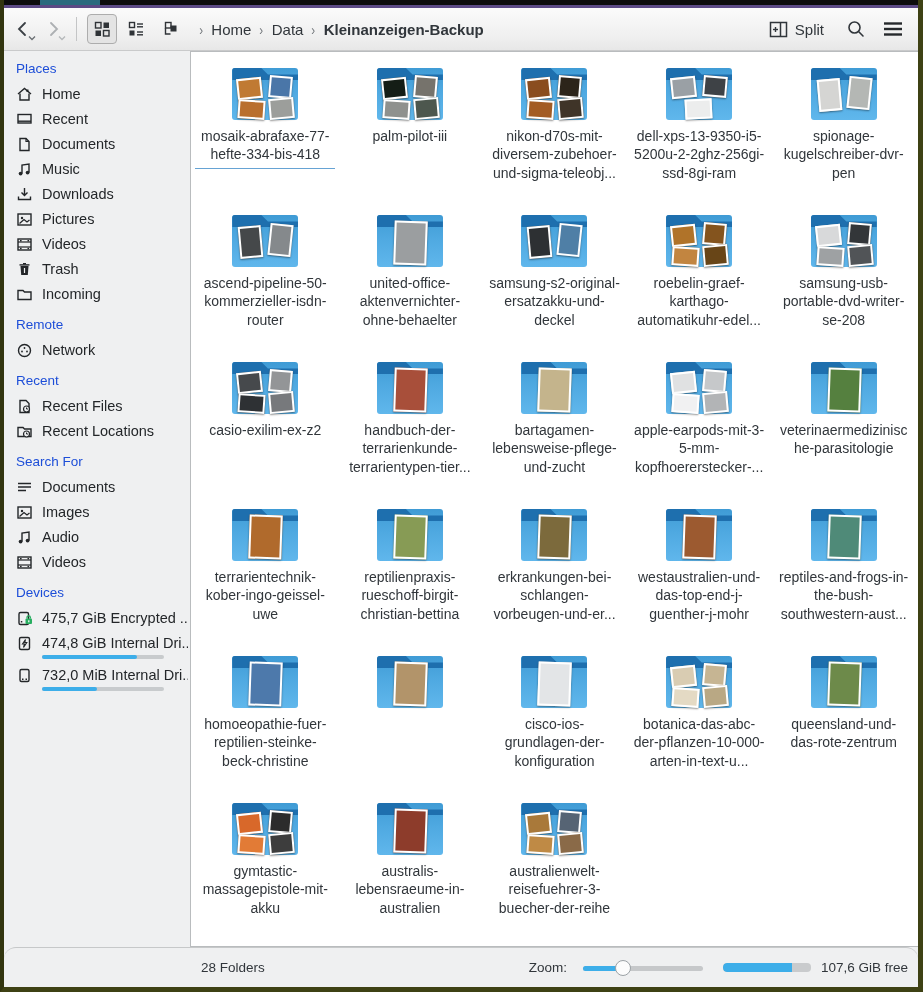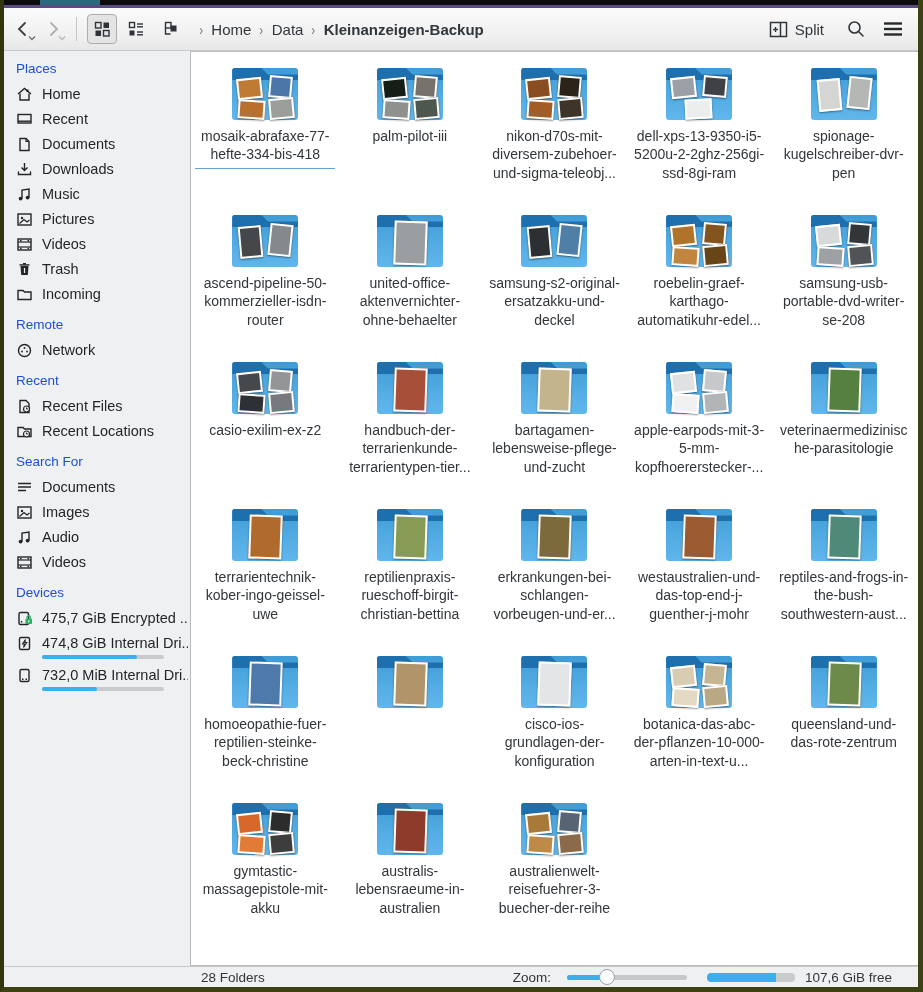--- a/index.html
+++ b/index.html
@@ -52,22 +52,22 @@
   .three .t0{left:5px;top:11px;width:25px;height:21px;transform:rotate(-6deg);}
   .three .t1{left:37px;top:10px;width:24px;height:21px;transform:rotate(5deg);}
   .three .t2{left:19px;top:33px;width:27px;height:20px;transform:rotate(-3deg);}
   .two .t0{left:7px;top:13px;width:23px;height:32px;transform:rotate(-5deg);}
   .two .t1{left:37px;top:11px;width:23px;height:32px;transform:rotate(6deg);}
   .one .t0{left:17px;top:8px;width:33px;height:44px;transform:rotate(2deg);}
   .flabel{font-size:14px;line-height:1.32;color:#31363b;text-align:center;max-width:132px;word-wrap:break-word;overflow-wrap:break-word;}
   .fitem.underlined .flabel{position:relative;}
   .fitem.underlined .flabel::after{content:"";position:absolute;left:-4px;right:-4px;bottom:-5px;height:1px;background:#66a3d4;}
   
-  .statusbar{height:21px;flex:none;display:flex;align-items:center;background:#eff0f1;border-top:1px solid #c6c8c9;
-    font-size:13.5px;color:#31363b;padding:0 26px 0 197px;box-sizing:border-box;}
+  .statusbar{height:40px;flex:none;display:flex;align-items:center;background:#eff0f1;border-top:1px solid #c6c8c9;
+    font-size:13.5px;color:#31363b;padding:0 10px 0 197px;box-sizing:border-box;border-radius:12px;}
   .zoomwrap{display:flex;align-items:center;gap:16px;}
   .slider{position:relative;width:120px;height:16px;cursor:pointer;}
   .slider .track{position:absolute;top:6px;left:0;right:0;height:5px;border-radius:3px;background:#c6c8ca;}
   .slider .fill{position:absolute;top:6px;left:0;height:5px;border-radius:3px;background:#3daee9;}
   .slider .handle{position:absolute;top:0;width:16px;height:16px;border-radius:50%;background:#fcfcfc;border:1px solid #9ba1a5;box-sizing:border-box;}
   .capacity{width:88px;height:9px;border-radius:4px;background:#c9cbcd;overflow:hidden;margin-left:20px;}
   .capacity .cfill{height:100%;background:#3daee9;border-radius:4px 0 0 4px;}
   .freetext{margin-left:10px;white-space:nowrap;}
   svg{display:block;}
 </style>
@@ -201,38 +201,38 @@
               <path d="M10 2.5 V5.5 H13" fill="none" stroke="#232629" stroke-width="1.2"></path>
             </svg>
           </span>
           <span class="sb-body">
             <span class="sb-label">Documents</span>
           </span>
         </div>
         <div class="sb-item">
           <span class="sb-icon">
             <svg width="17" height="17" viewBox="0 0 17 17">
-              <path d="M8.5 2 V9 M5.5 6.5 L8.5 9.5 L11.5 6.5" fill="none" stroke="#232629" stroke-width="1.4"></path>
-              <path d="M2.5 10.5 V13.5 H14.5 V10.5" fill="none" stroke="#232629" stroke-width="1.4"></path>
-            </svg>
-          </span>
-          <span class="sb-body">
-            <span class="sb-label">Downloads</span>
-          </span>
-        </div>
-        <div class="sb-item">
-          <span class="sb-icon">
-            <svg width="17" height="17" viewBox="0 0 17 17">
               <path d="M6 12.5 V4 L13 3 V11.5" fill="none" stroke="#232629" stroke-width="1.4"></path>
               <circle cx="4.6" cy="12.6" r="1.9" fill="#232629"></circle>
               <circle cx="11.6" cy="11.6" r="1.9" fill="#232629"></circle>
             </svg>
           </span>
           <span class="sb-body">
             <span class="sb-label">Music</span>
+          </span>
+        </div>
+        <div class="sb-item">
+          <span class="sb-icon">
+            <svg width="17" height="17" viewBox="0 0 17 17">
+              <path d="M8.5 2 V9 M5.5 6.5 L8.5 9.5 L11.5 6.5" fill="none" stroke="#232629" stroke-width="1.4"></path>
+              <path d="M2.5 10.5 V13.5 H14.5 V10.5" fill="none" stroke="#232629" stroke-width="1.4"></path>
+            </svg>
+          </span>
+          <span class="sb-body">
+            <span class="sb-label">Downloads</span>
           </span>
         </div>
         <div class="sb-item">
           <span class="sb-icon">
             <svg width="17" height="17" viewBox="0 0 17 17">
               <rect x="2" y="3" width="13" height="11" fill="none" stroke="#232629" stroke-width="1.4"></rect>
               <circle cx="6" cy="7" r="1.2" fill="#232629"></circle>
               <path d="M3.5 12.5 L8 8.5 L11 11 L13.5 9" fill="none" stroke="#232629" stroke-width="1.3"></path>
             </svg>
           </span>

